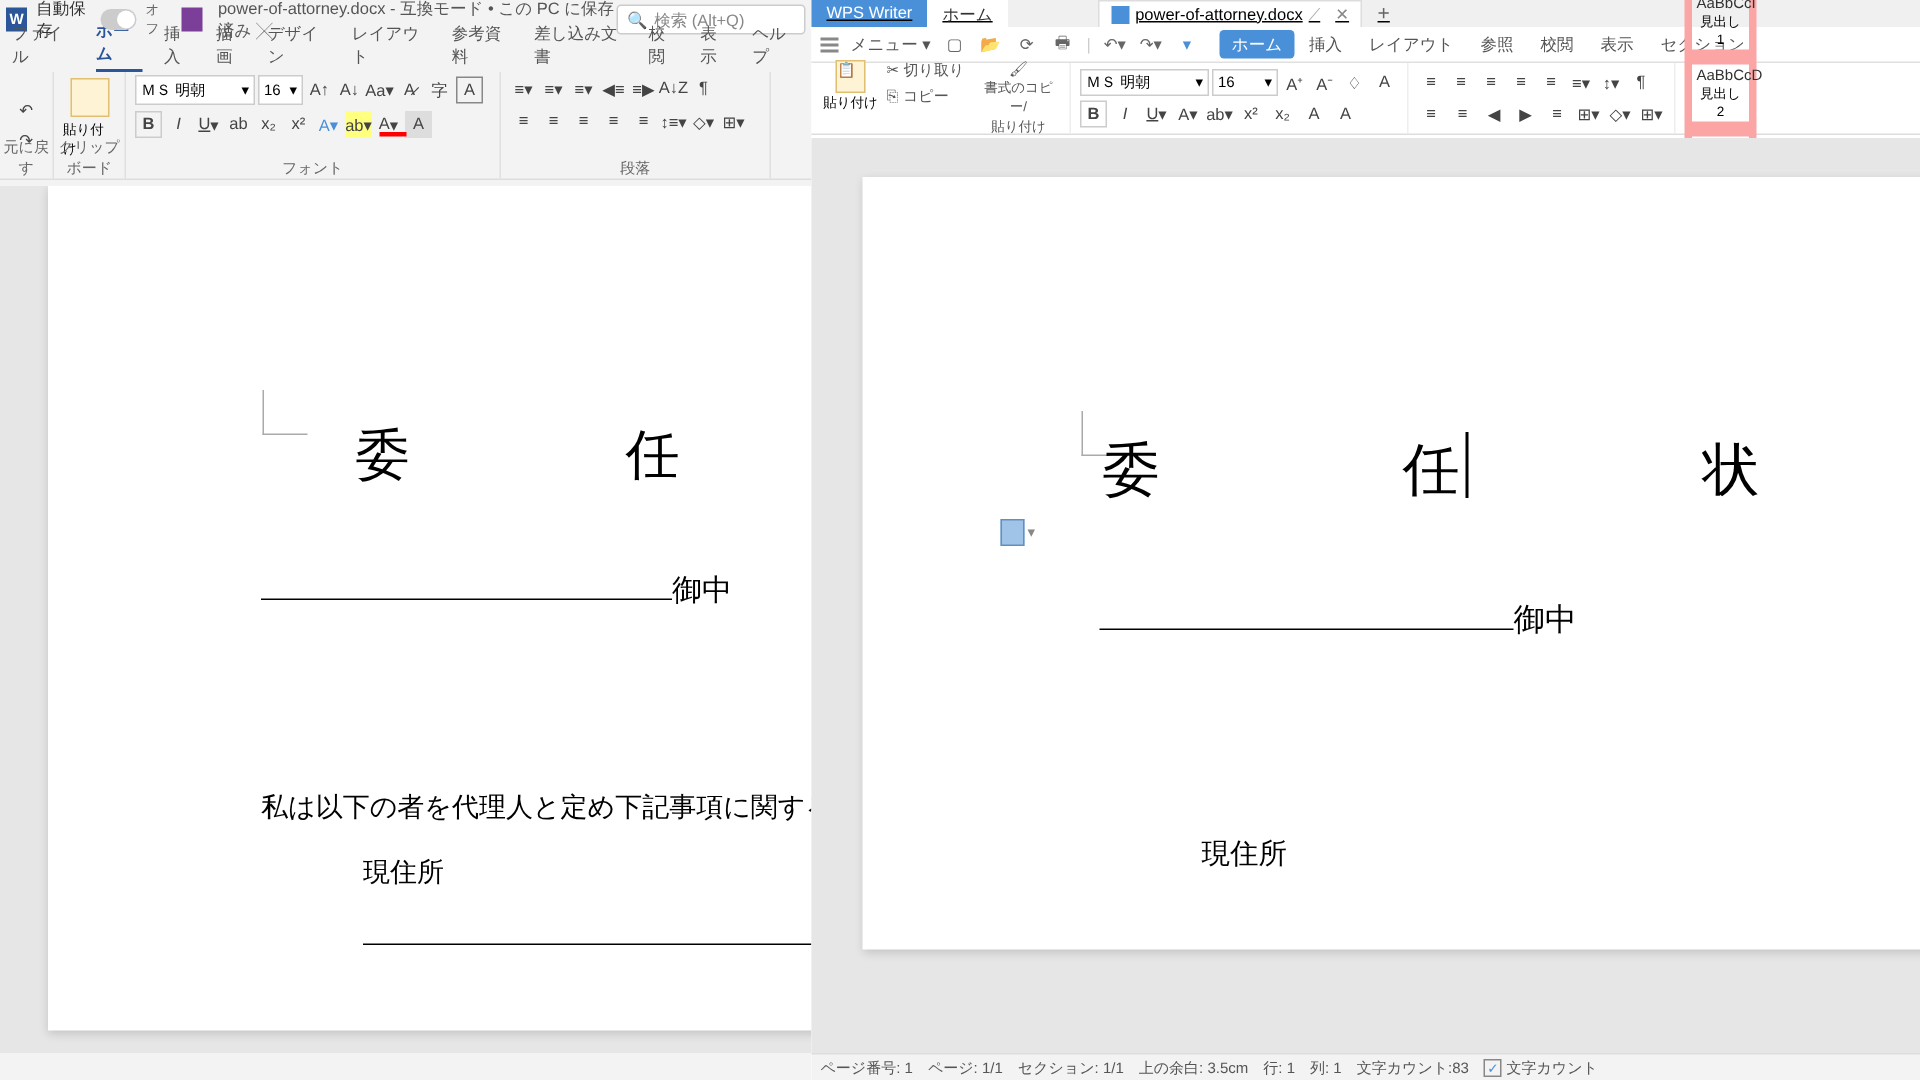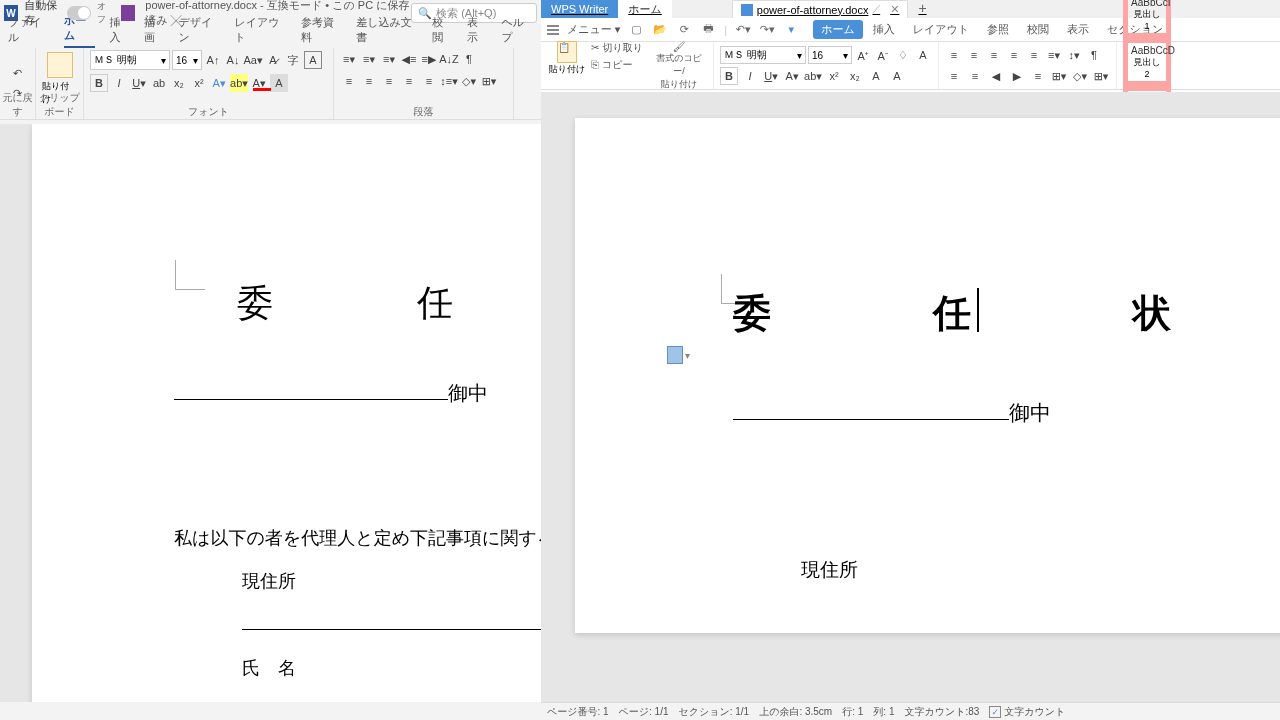--- a/index.html
+++ b/index.html
@@ -77,21 +77,21 @@
 .fc { width: 86px; height: 18px; border: 1px solid #ccc; font-size: 10px; padding: 1px 3px; display: flex; align-items: center; }
 .sc { width: 44px; height: 18px; border: 1px solid #ccc; font-size: 10px; padding: 1px 3px; display: flex; align-items: center; }
 .styles-group { display: flex; }
 .style-item { width: 48px; border: 5px solid #fca5a5; margin-right: 1px; padding: 2px 3px; text-align: center; font-size: 9px; }
 .style-item .prev { font-size: 10px; color: #333; }
 .style-item.sel { border: 1px solid #f0a020; background: #fff8e8; }
 
 .wps-doc { position: absolute; top: 92px; left: 0; right: 0; bottom: 18px; background: #e6e6e6; overflow: hidden; }
 .wps-page { position: absolute; left: 34px; top: 26px; width: 820px; background: #fff; box-shadow: 0 2px 6px rgba(0,0,0,0.15); padding: 170px 158px 40px 158px; }
 .wps-corner { position: absolute; left: 146px; top: 156px; width: 30px; height: 30px; border-left: 1px solid #aaa; border-bottom: 1px solid #aaa; }
-.wps-heading { font-family: "MS Mincho", serif; font-size: 38px; letter-spacing: 62px; margin-bottom: 60px; position: relative; font-weight: bold; }
+.wps-heading { font-family: "MS Mincho", serif; font-size: 38px; letter-spacing: 62px; text-align: center; margin-bottom: 60px; position: relative; }
 .cursor-mark { position: absolute; left: 244px; top: 0; width: 2px; height: 44px; background: #000; }
 .float-icon { position: absolute; left: 92px; top: 228px; display: flex; align-items: center; gap: 2px; }
 .float-icon .pg { width: 16px; height: 18px; background: #a0c4e8; border: 1px solid #6090c0; }
 .float-icon .dd { color: #888; font-size: 10px; }
 
 .wps-status { position: absolute; bottom: 0; left: 0; right: 0; height: 18px; background: #f3f3f3; border-top: 1px solid #ddd; display: flex; align-items: center; font-size: 10px; color: #555; padding: 0 6px; gap: 10px; }
 .spell-chk { display: flex; align-items: center; gap: 3px; }
 .spell-box { width: 12px; height: 12px; border: 1px solid #888; display: flex; align-items: center; justify-content: center; font-size: 9px; color: #4a90d9; }
 </style>
 </head>
@@ -199,23 +199,20 @@
     <div class="word-page">
       <div class="corner-mark"></div>
       <div class="doc-heading">委　任</div>
       <div class="underline-row">
         <span class="ul" style="width:274px"></span><span>御中</span>
       </div>
       <div class="body-text">
         <div>私は以下の者を代理人と定め下記事項に関する-</div>
         <div style="padding-left:68px">
           <span>現住所</span><span class="ul" style="width:300px"></span>
-        </div>
-        <div style="padding-left:68px">
-          <span>氏　名</span>
         </div>
 
       </div>
     </div>
   </div>
 
 </div>
 
 <div class="wps-app">
   <div class="wps-tabs">

